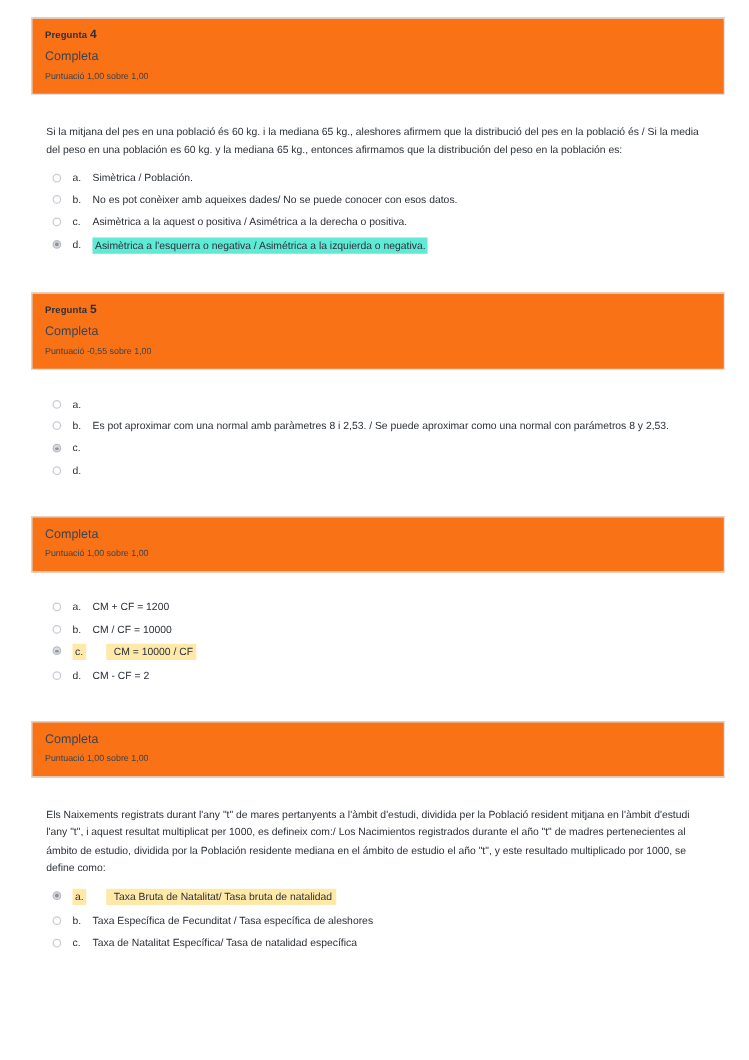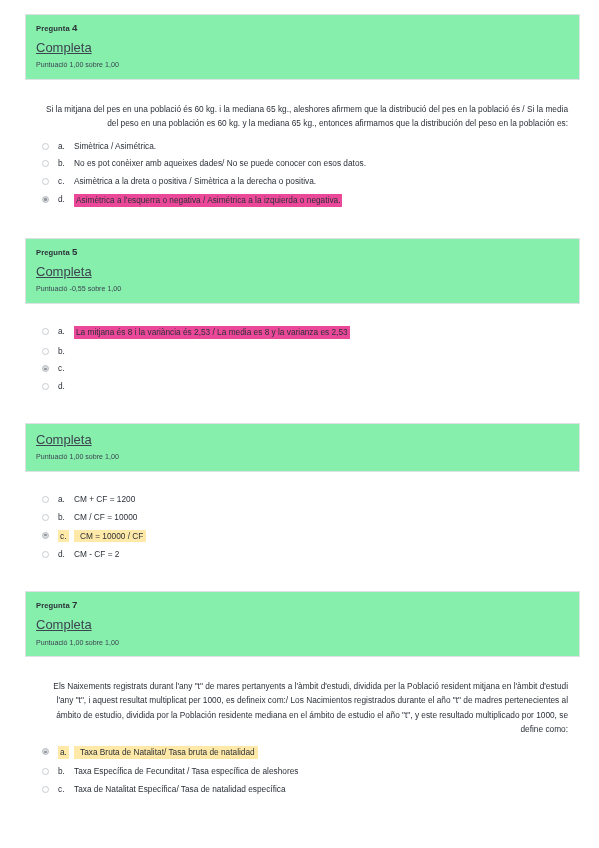--- a/index.html
+++ b/index.html
@@ -17,60 +17,59 @@
   }
   .quiz {
     padding: 0;
   }
   .question-block {
     position: relative;
   }
   .qinfo {
     margin: 0 19px 0 25px;
     border: 1px solid #dee2e6;
-    background: #86efac;
+    background: #f97316;
     padding: 7px 10px 8px 10px;
     box-sizing: border-box;
   }
   .qno {
     font-size: 7.6px;
     font-weight: bold;
     color: #2b3038;
     letter-spacing: .1px;
     line-height: 1.35;
     margin: 0 0 4px 0;
   }
   .qno .num {
     font-size: 9.6px;
     font-weight: bold;
   }
   .qstate {
-    font-size: 13px;
+    font-size: 10px;
     color: #3c4450;
     line-height: 1.35;
     margin: 0 0 5px 0;
-    text-decoration: underline;
   }
   .qgrade {
     font-size: 7.1px;
     color: #3c4450;
     line-height: 1.35;
     margin: 0;
   }
   .qcontent {
     margin: 0 19px 0 25px;
     padding: 22px 12px 10px 12px;
     box-sizing: border-box;
   }
   .qtext {
     font-size: 8.3px;
     line-height: 1.72;
     color: #2b3038;
     margin: 0 0 10px 0;
-    text-align: right;
+    text-align: left;
   }
   .answers {
     margin: 0;
     padding: 0;
     list-style: none;
   }
   .answer-row {
     display: flex;
     align-items: flex-start;
     margin: 0 0 7px 0;
@@ -109,34 +108,34 @@
     width: 10px;
     flex: 0 0 auto;
   }
   .answer-text {
     font-size: 8.3px;
     line-height: 1.3;
     color: #2b3038;
     margin-left: 6px;
   }
   .hl {
-    background: #ec4899;
+    background: #5eead4;
     padding: 1px 2px 1px 2px;
   }
   .answer-row.hl-all .answer-letter,
   .answer-row.hl-all .answer-text {
     background: #ffe9a8;
   }
   .answer-row.hl-all .answer-letter {
     padding: 1px 0 1px 2px;
     margin-left: 9px;
     width: 9px;
   }
   .answer-row.hl-all .answer-text {
-    margin-left: 5px;
+    margin-left: 16px;
     padding: 1px 3px 1px 6px;
   }
   .gap-sm { height: 14px; }
 </style>
 </head>
 <body>
 
 <div class="quiz">
   <div class="gap-sm"></div>
   <div id="questions-root">
@@ -145,31 +144,31 @@
           <div class="qno"><span>Pregunta</span> <span class="num">4</span></div>
           <div class="qstate">Completa</div>
           <div class="qgrade">Puntuació 1,00 sobre 1,00</div>
         </div>
         <div class="qcontent">
           <div class="qtext">Si la mitjana del pes en una població és 60 kg. i la mediana 65 kg., aleshores afirmem que la distribució del pes en la població és / Si la media del peso en una población es 60 kg. y la mediana 65 kg., entonces afirmamos que la distribución del peso en la población es:</div>
           <ul class="answers">
             <li class="answer-row">
               <span class="radio"></span>
               <span class="answer-letter">a.</span>
-              <span class="answer-text">Simètrica / Asimétrica.</span>
+              <span class="answer-text">Simètrica / Población.</span>
             </li>
             <li class="answer-row">
               <span class="radio"></span>
               <span class="answer-letter">b.</span>
               <span class="answer-text">No es pot conèixer amb aqueixes dades/ No se puede conocer con esos datos.</span>
             </li>
             <li class="answer-row">
               <span class="radio"></span>
               <span class="answer-letter">c.</span>
-              <span class="answer-text">Asimètrica a la dreta o positiva / Simètrica a la derecha o positiva.</span>
+              <span class="answer-text">Asimètrica a la aquest o positiva / Asimétrica a la derecha o positiva.</span>
             </li>
             <li class="answer-row">
               <span class="radio checked"></span>
               <span class="answer-letter">d.</span>
               <span class="answer-text hl">Asimètrica a l'esquerra o negativa / Asimétrica a la izquierda o negativa.</span>
             </li>
           </ul>
         </div>
       </div>
       <div class="gap-sm"></div>
@@ -177,25 +176,25 @@
         <div class="qinfo">
           <div class="qno"><span>Pregunta</span> <span class="num">5</span></div>
           <div class="qstate">Completa</div>
           <div class="qgrade">Puntuació -0,55 sobre 1,00</div>
         </div>
         <div class="qcontent">
           <ul class="answers">
             <li class="answer-row">
               <span class="radio"></span>
               <span class="answer-letter">a.</span>
-              <span class="answer-text hl">La mitjana és 8 i la variància és 2,53 / La media es 8 y la varianza es 2,53</span>
-            </li>
-            <li class="answer-row">
-              <span class="radio"></span>
-              <span class="answer-letter">b.</span>
+            </li>
+            <li class="answer-row">
+              <span class="radio"></span>
+              <span class="answer-letter">b.</span>
+              <span class="answer-text">Es pot aproximar com una normal amb paràmetres 8 i 2,53. / Se puede aproximar como una normal con parámetros 8 y 2,53.</span>
             </li>
             <li class="answer-row">
               <span class="radio checked"></span>
               <span class="answer-letter">c.</span>
             </li>
             <li class="answer-row">
               <span class="radio"></span>
               <span class="answer-letter">d.</span>
             </li>
           </ul>
@@ -228,21 +227,20 @@
               <span class="radio"></span>
               <span class="answer-letter">d.</span>
               <span class="answer-text">CM - CF = 2</span>
             </li>
           </ul>
         </div>
       </div>
       <div class="gap-sm"></div>
       <div class="question-block">
         <div class="qinfo">
-          <div class="qno"><span>Pregunta</span> <span class="num">7</span></div>
           <div class="qstate">Completa</div>
           <div class="qgrade">Puntuació 1,00 sobre 1,00</div>
         </div>
         <div class="qcontent">
           <div class="qtext">Els Naixements registrats durant l'any "t" de mares pertanyents a l'àmbit d'estudi, dividida per la Població resident mitjana en l'àmbit d'estudi l'any "t", i aquest resultat multiplicat per 1000, es defineix com:/ Los Nacimientos registrados durante el año "t" de madres pertenecientes al ámbito de estudio, dividida por la Población residente mediana en el ámbito de estudio el año "t", y este resultado multiplicado por 1000, se define como:</div>
           <ul class="answers">
             <li class="answer-row hl-all">
               <span class="radio checked"></span>
               <span class="answer-letter">a.</span>
               <span class="answer-text">Taxa Bruta de Natalitat/ Tasa bruta de natalidad</span>

